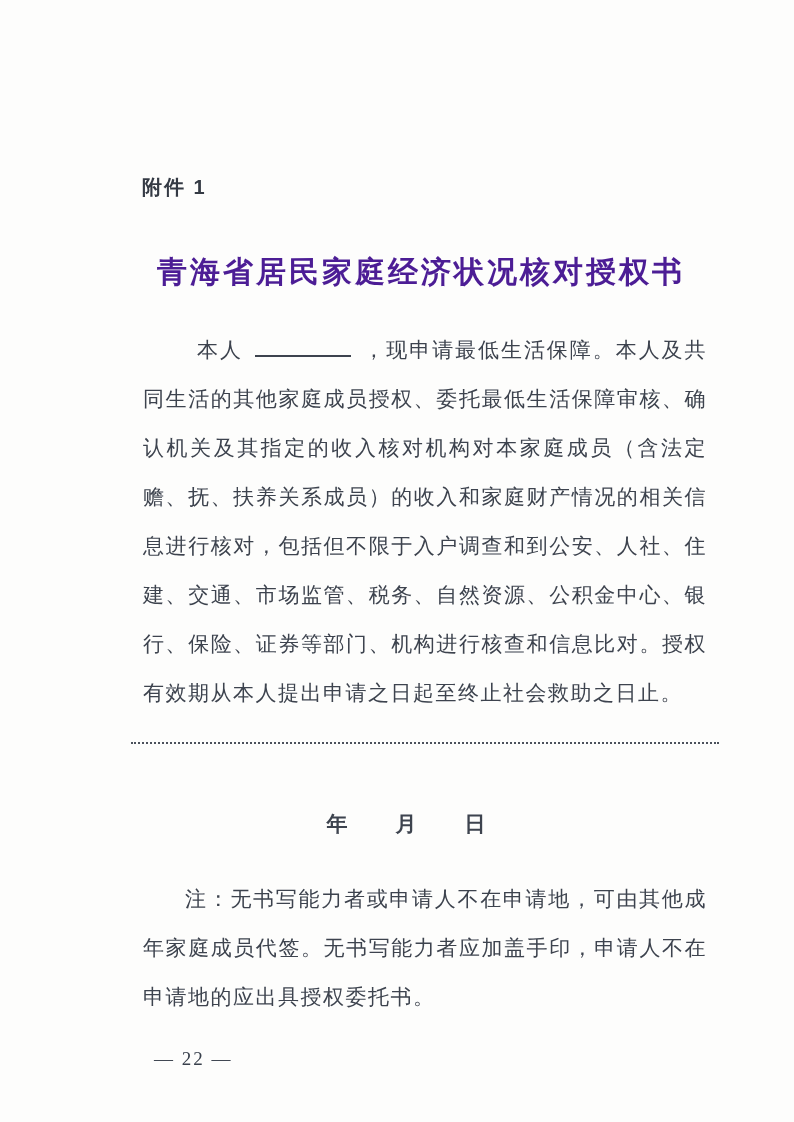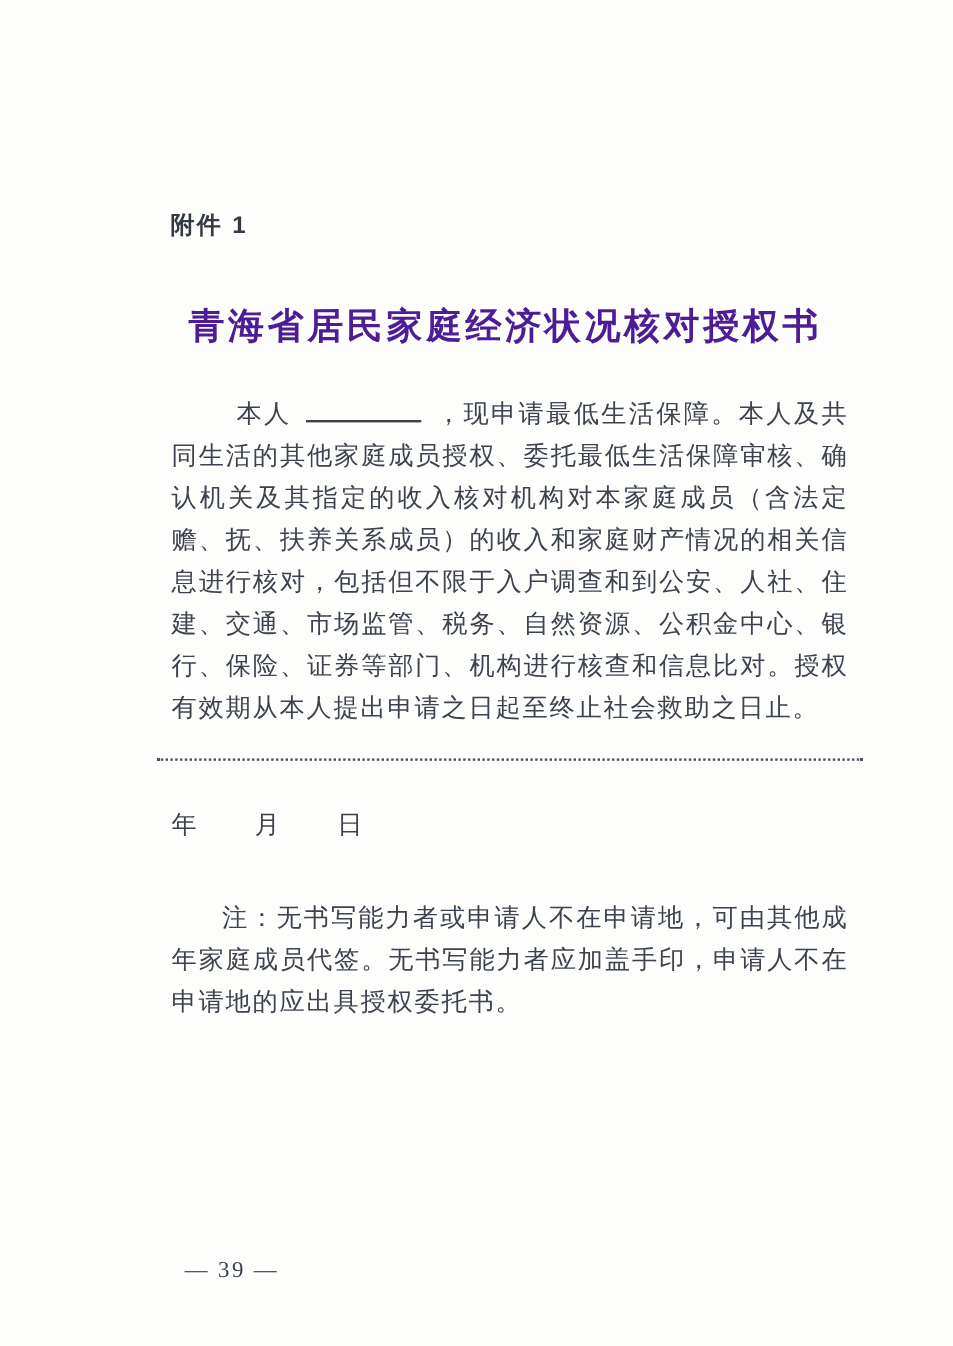--- a/index.html
+++ b/index.html
@@ -41,21 +41,21 @@
     letter-spacing: 3px;
     color: #4c1d95;
   }
 
   .body-block {
     position: absolute;
     left: 95px;
     top: 278px;
     width: 612px;
     font-size: 21px;
-    line-height: 35px;
+    line-height: 49px;
     letter-spacing: 1.5px;
     color: #3d434e;
     text-align: justify;
     text-justify: inter-ideograph;
   }
 
   .para { text-indent: 2em; }
 
   .blank {
     display: inline-block;
@@ -66,27 +66,28 @@
   }
 
   .dotted-rule {
     margin-top: 12px;
     height: 0;
     border: none;
     border-top: 2px dotted #4b515c;
   }
 
   .date-line {
-    margin-top: 0;
-    text-align: left;
+    margin-top: 20px;
+    text-align: center;
     padding-right: 48px;
     letter-spacing: 2px;
+    font-weight: bold;
   }
 
-  .note { margin-top: 19px; }
+  .note { margin-top: 2px; }
 
   .page-number {
     position: absolute;
     left: 118px;
     top: 1012px;
     font-size: 19px;
     letter-spacing: 2px;
     color: #39404c;
   }
 </style>
@@ -106,15 +107,15 @@
 
 
     <div class="dotted-rule"></div>
 
     <p class="date-line">年　　月　　日</p>
 
     <p class="para note">注：无书写能力者或申请人不在申请地，可由其他成年家庭成员代签。无书写能力者应加盖手印，申请人不在申请地的应出具授权委托书。</p>
 
   </div>
 
-  <div class="page-number">— 39 —</div>
+  <div class="page-number">— 22 —</div>
 
 </div>
 
 </body></html>

